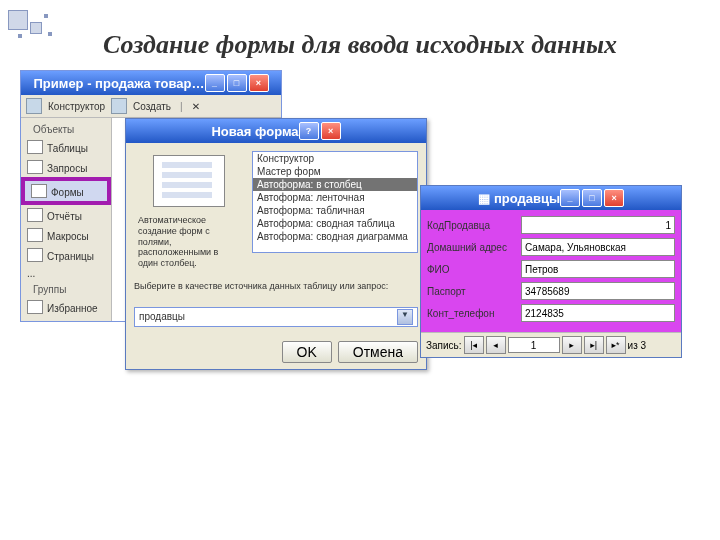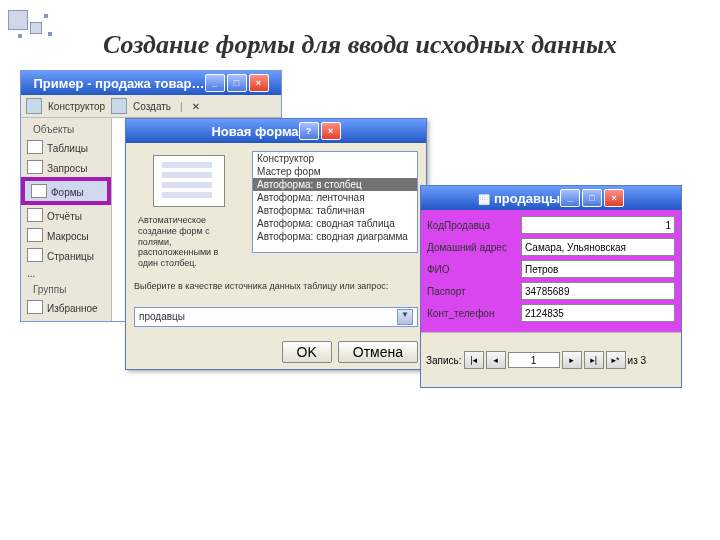--- a/index.html
+++ b/index.html
@@ -39,21 +39,21 @@
 .combo{flex:1;background:#fff;border:1px solid #7a96df;height:18px;display:flex;align-items:center;padding:0 4px;font-size:10px;justify-content:space-between}
 .combo-btn{width:14px;height:14px;background:linear-gradient(to bottom,#e0e8f8,#b0c0e0);border:1px solid #7a96df;text-align:center;font-size:8px;color:#345}
 .dlg-buttons{display:flex;justify-content:flex-end;gap:6px;padding:6px 8px;background:#ece9d8}
 .btn{background:linear-gradient(to bottom,#fefefe,#e0e0d0);border:1px solid #888;padding:2px 14px;font-size:14px;border-radius:2px;cursor:pointer}
 
 .form-window{position:absolute;left:400px;top:115px;width:260px;background:#d946ef;border:1px solid #5a7ac0}
 .form-body{padding:6px}
 .form-row{display:flex;align-items:center;margin-bottom:4px;gap:4px}
 .form-label{width:90px;font-size:10px;color:#333}
 .form-input{flex:1;background:#fff;border:1px solid #888;height:16px;font-size:10px;padding:0 3px;display:flex;align-items:center}
-.rec-nav{border-top:1px solid #bbb;background:#ece9d8;padding:18px 5px;display:flex;align-items:center;gap:2px;font-size:10px}
+.rec-nav{border-top:1px solid #bbb;background:#ece9d8;padding:3px 5px;display:flex;align-items:center;gap:2px;font-size:10px}
 .nav-btn{width:18px;height:16px;background:linear-gradient(to bottom,#f8f8f8,#d8d8d8);border:1px solid #888;display:flex;align-items:center;justify-content:center;font-size:9px}
 .nav-field{background:#fff;border:1px solid #888;width:50px;height:14px;text-align:center;font-size:10px;display:flex;align-items:center;justify-content:center}
 .sep{color:#888;margin:0 3px}
 </style>
 </head>
 <body>
 
 <div class="decorator">
   <span class="deco-sq" style="left:0;top:0;width:18px;height:18px"></span>
   <span class="deco-sq" style="left:22px;top:12px;width:10px;height:10px"></span>

